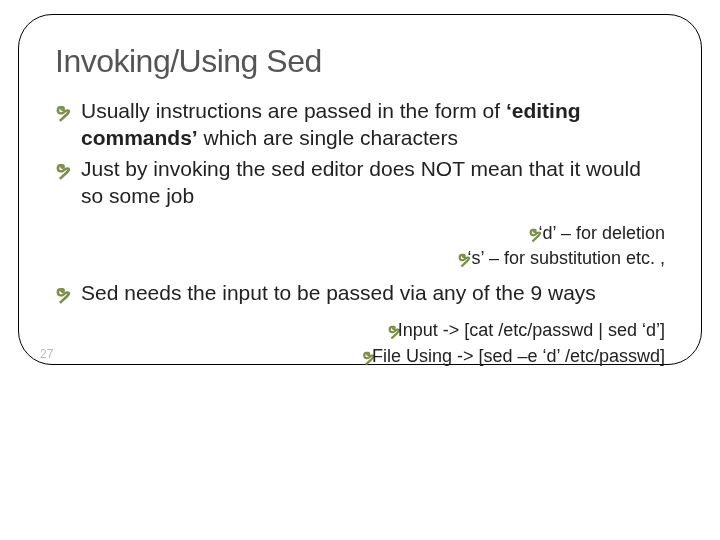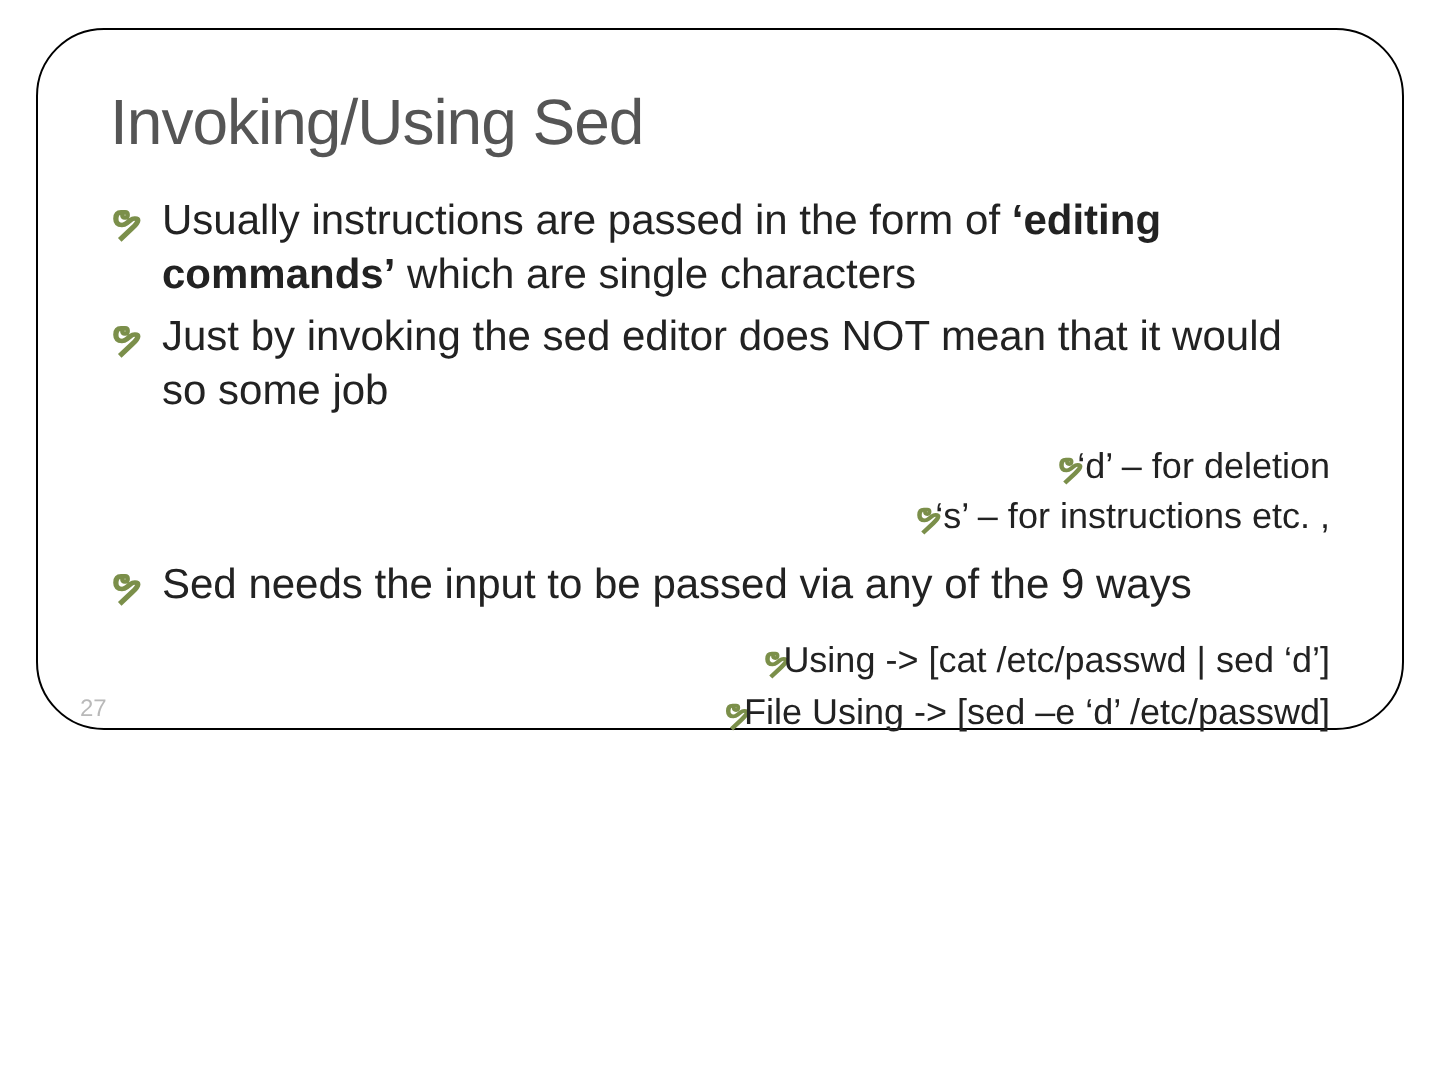--- a/index.html
+++ b/index.html
@@ -88,33 +88,33 @@
     <div class="b1">
       <span class="bullet-glyph">ຯ</span><span>Just by invoking the sed editor does NOT mean that it would so some job</span>
     </div>
 
     <div class="gap"></div>
 
     <div class="b2">
       <span class="bullet-glyph">ຯ</span><span>‘d’ – for deletion</span>
     </div>
     <div class="b2">
-      <span class="bullet-glyph">ຯ</span><span>‘s’ – for instructions etc. ,</span>
+      <span class="bullet-glyph">ຯ</span><span>‘s’ – for substitution etc. ,</span>
     </div>
 
     <div class="gap"></div>
 
     <div class="b1">
       <span class="bullet-glyph">ຯ</span><span>Sed needs the input to be passed via any of the 9 ways</span>
     </div>
 
     <div class="gap"></div>
 
     <div class="b2">
-      <span class="bullet-glyph">ຯ</span><span>Using</span><span> -&gt; [cat /etc/passwd | sed ‘d’]</span>
+      <span class="bullet-glyph">ຯ</span><span>Input</span><span> -&gt; [cat /etc/passwd | sed ‘d’]</span>
     </div>
     <div class="b2">
       <span class="bullet-glyph">ຯ</span><span>File Using </span><span> -&gt; [sed –e ‘d’ /etc/passwd]</span>
     </div>
 
   </div>
   <div class="pagenum">27</div>
 </div>
 
 </body></html>

